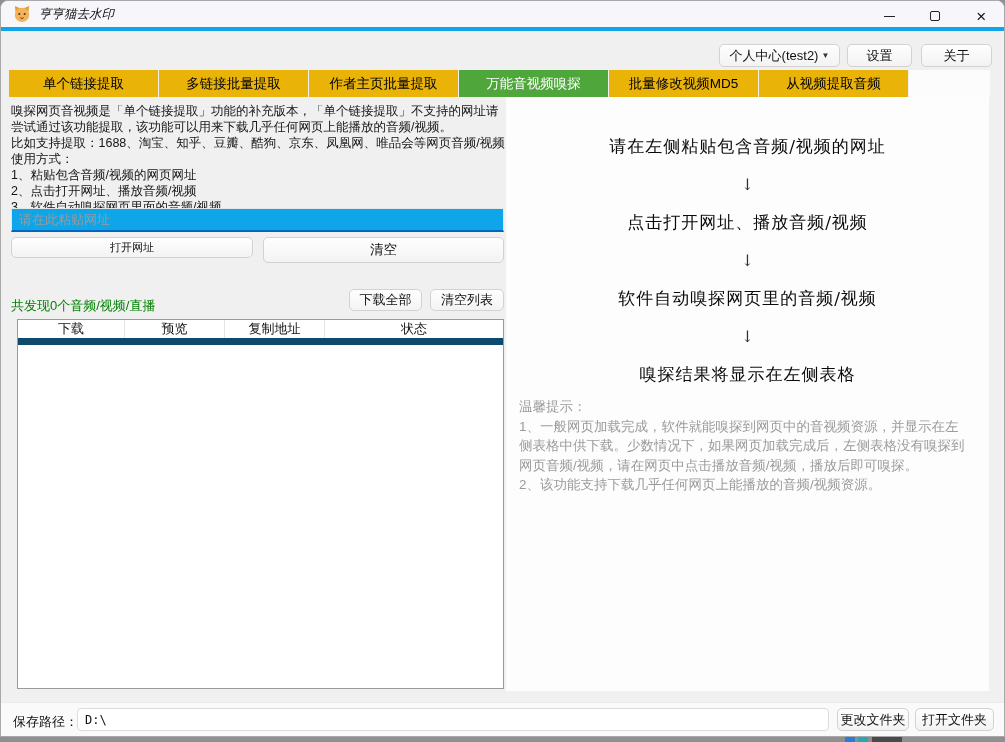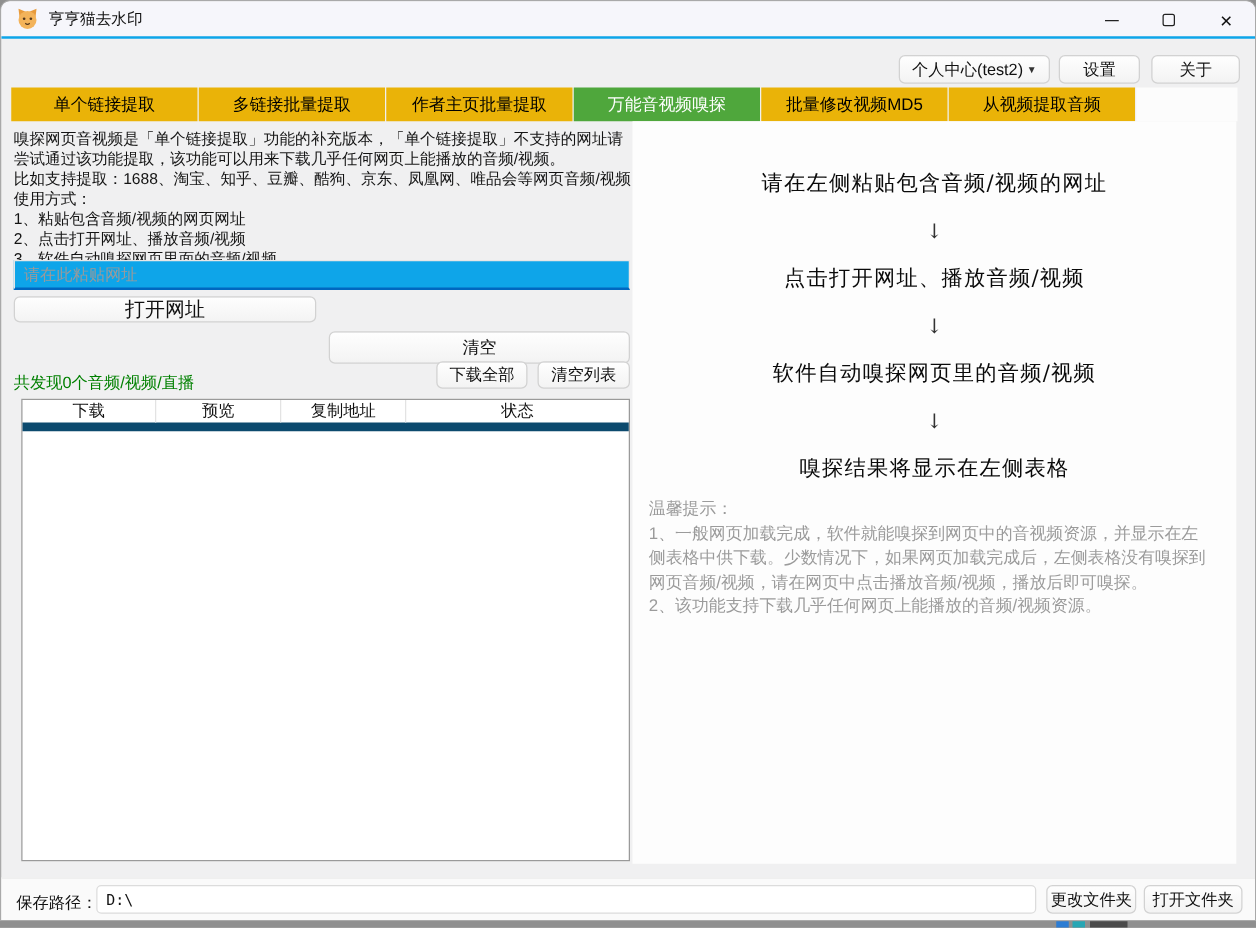--- a/index.html
+++ b/index.html
@@ -4,21 +4,21 @@
 <style>
   * { box-sizing: border-box; margin: 0; padding: 0; }
   html,body { width:1005px; height:742px; overflow:hidden;
     font-family:"Liberation Sans", sans-serif; background:#8f8f8f; }
 
   .window { position:absolute; top:0; left:0; width:1005px; height:737px;
     background:#f0f0f1; border:1px solid #a9a9a9; border-radius:8px 8px 0 0; overflow:hidden; }
 
   
   .titlebar { position:absolute; top:0; left:0; width:100%; height:30px;
-    background:#f6f6fb; border-bottom:2px solid #0ea5e9; display:flex; align-items:center; }
+    background:#f6f6fb; border-bottom:4px solid #0ea5e9; display:flex; align-items:center;font-style:italic; }
   .app-icon { margin-left:12px; width:18px; height:18px; display:inline-block; }
   .title-text { margin-left:8px; font-size:12.5px; color:#111; }
   .win-controls { position:absolute; right:0; top:0; height:30px; display:flex; }
   .wc { width:46px; height:30px; display:flex; align-items:center; justify-content:center; cursor:default; }
   .min-glyph { width:11px; border-top:1.2px solid #222; display:inline-block; }
   .max-glyph { width:10px; height:10px; border:1.2px solid #222; border-radius:2px; display:inline-block; }
   .close-glyph { font-size:17px; color:#111; line-height:1; }
 
   
   .btn { background:linear-gradient(#fefefe,#f3f3f3); border:1px solid #d2d2d2;
@@ -37,22 +37,22 @@
   .tab.active { background:var(--tab-green,#4fa73c); color:#fff; }
   .tab-filler { flex:1; background:#fcfcfc; }
 
   
   .intro { position:absolute; left:10px; top:102px; width:495px;
     font-size:12.5px; line-height:16px; color:#141414; }
   .url-input { position:absolute; left:10px; top:207px; width:493px; height:24px;
     background:#0ea5e9; border:1px solid #e6e6e6; border-bottom:2px solid var(--accent,#0067c0);
     font-size:13px; padding:0 7px; color:#222; outline:none; }
   .url-input::placeholder { color:#9a9a9a; }
-  .open-url-btn { position:absolute; left:10px;  top:236px; width:242px; height:21px; font-size:16px; }
-  .clear-btn    { position:absolute; left:262px; top:236px; width:241px; height:26px; font-size:13.5px;margin-top:28px; }
+  .open-url-btn { position:absolute; left:10px;  top:236px; width:242px; height:21px; font-size:11px; }
+  .clear-btn    { position:absolute; left:262px; top:236px; width:241px; height:26px; font-size:13.5px; }
 
   .found-status { position:absolute; left:10px; top:296px; font-size:13px;
     color:var(--status-green,#008000); }
   .download-all-btn { position:absolute; left:348px; top:288px; width:73px; height:22px; }
   .clear-list-btn   { position:absolute; left:429px; top:288px; width:74px; height:22px; }
 
   .sniff-table { position:absolute; left:16px; top:318px; width:487px; height:370px;
     background:#fff; border:1px solid #9a9a9a; }
   .thead { display:flex; height:25px; border-bottom:7px solid #0c4a6e; }
   .th { display:flex; align-items:center; justify-content:center; font-size:13px;

